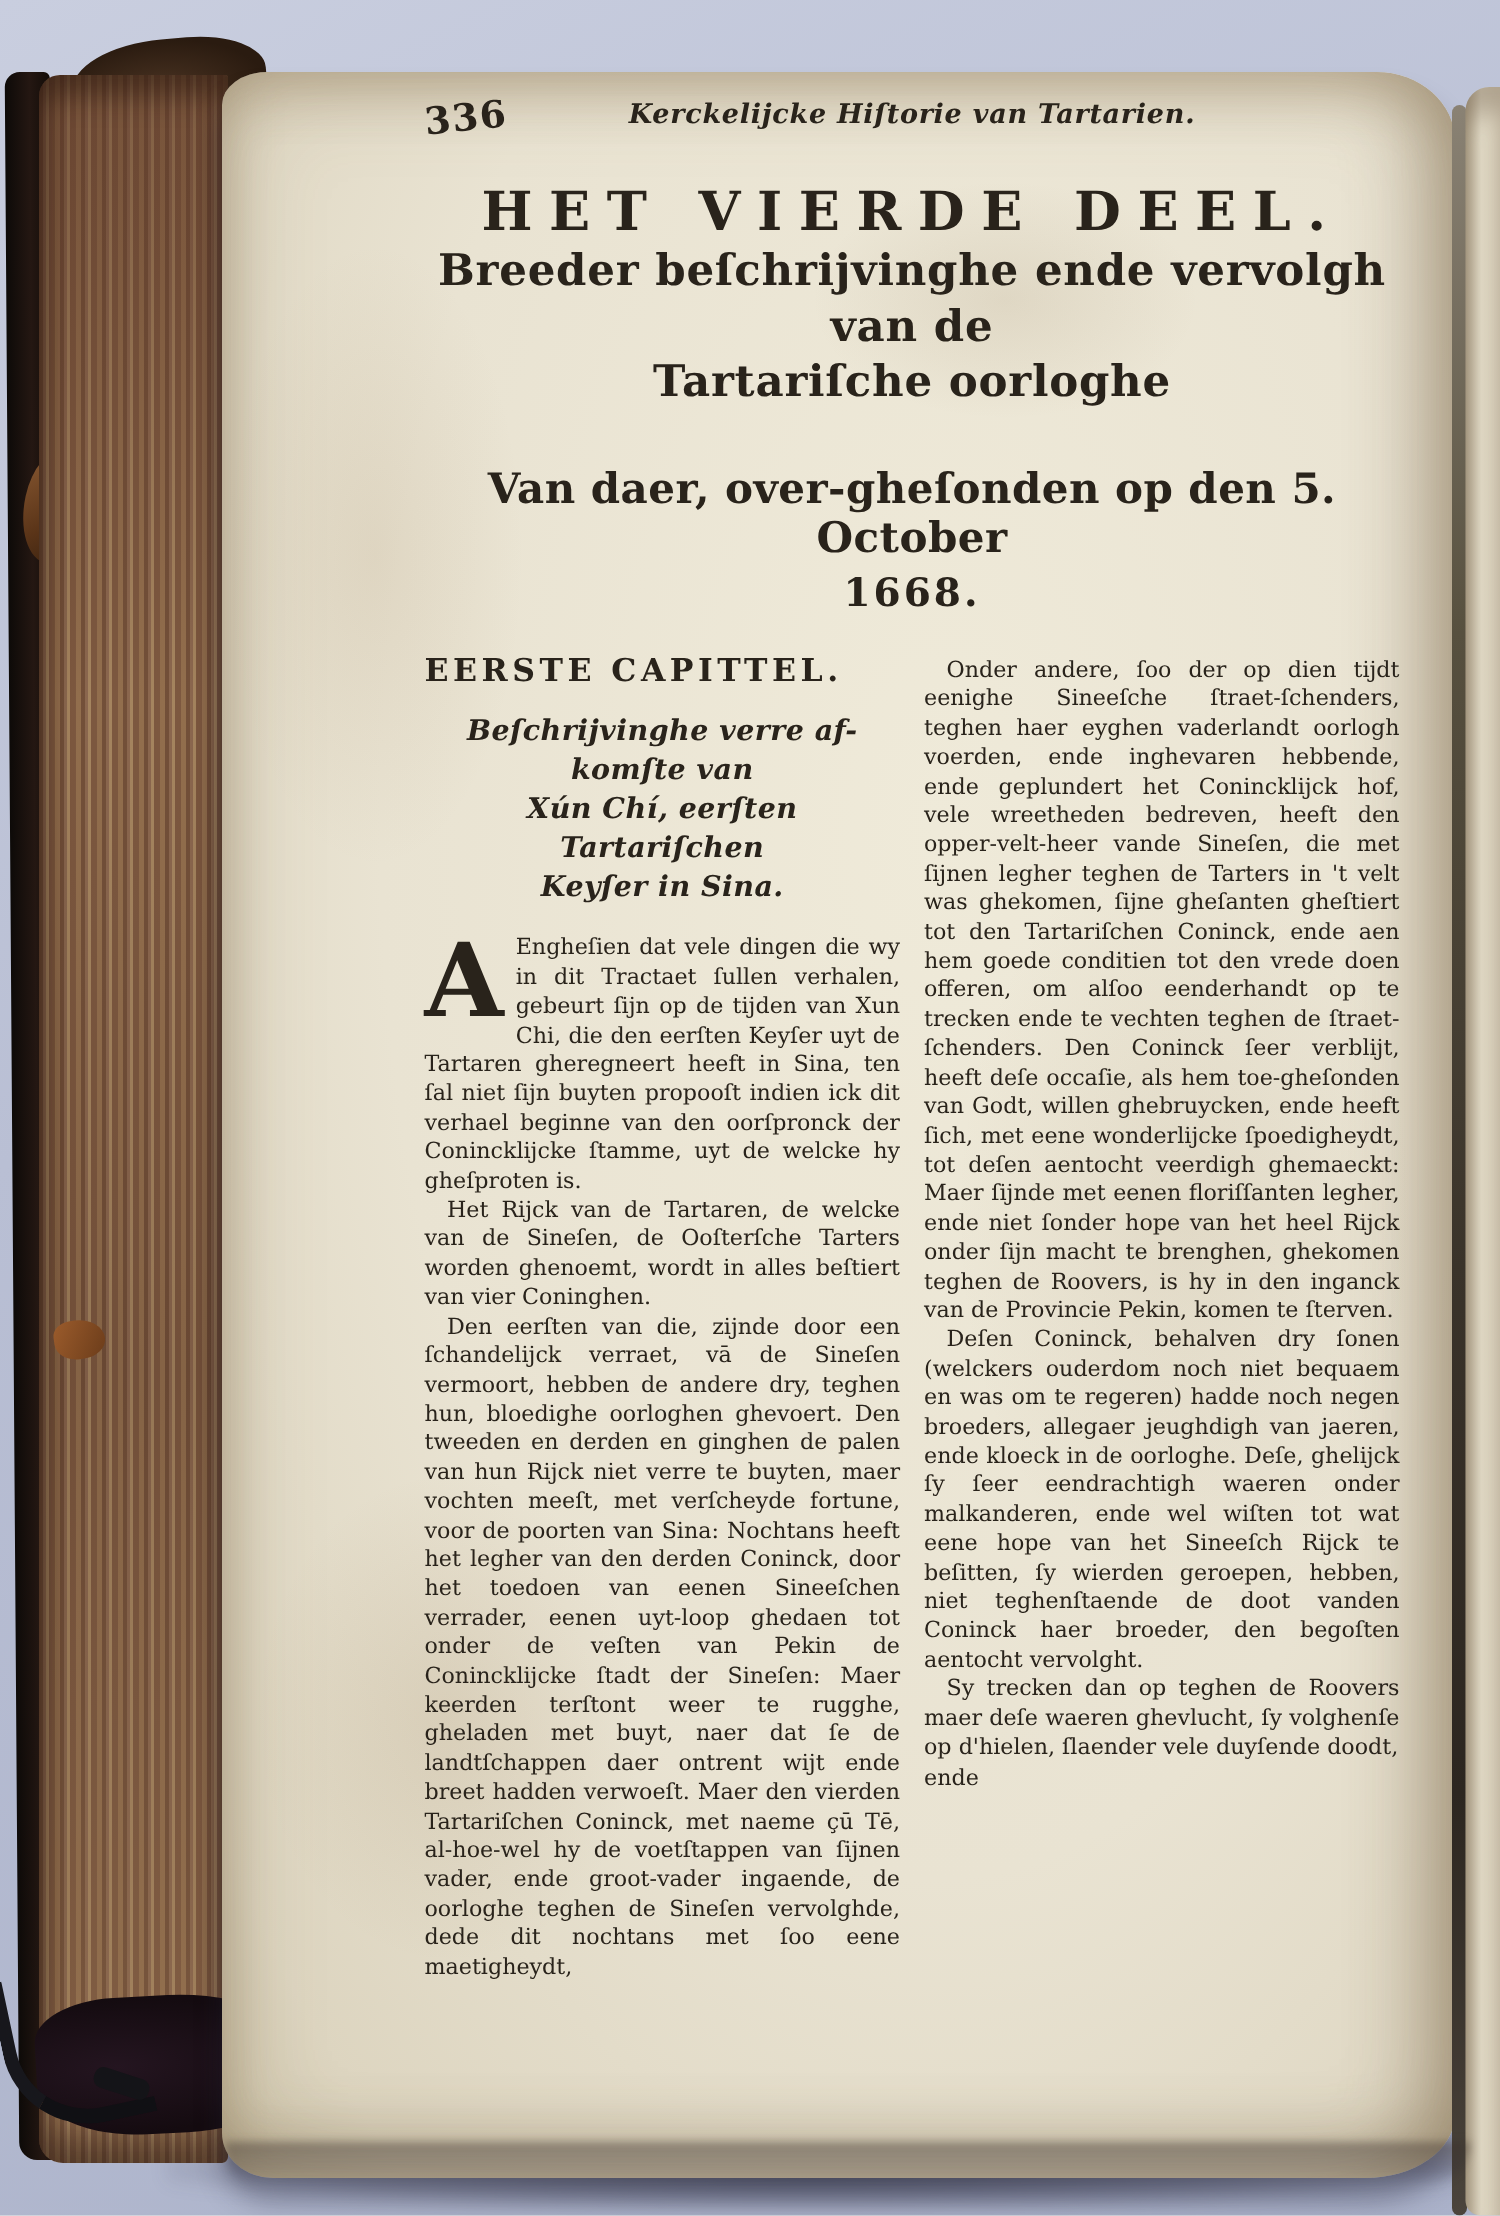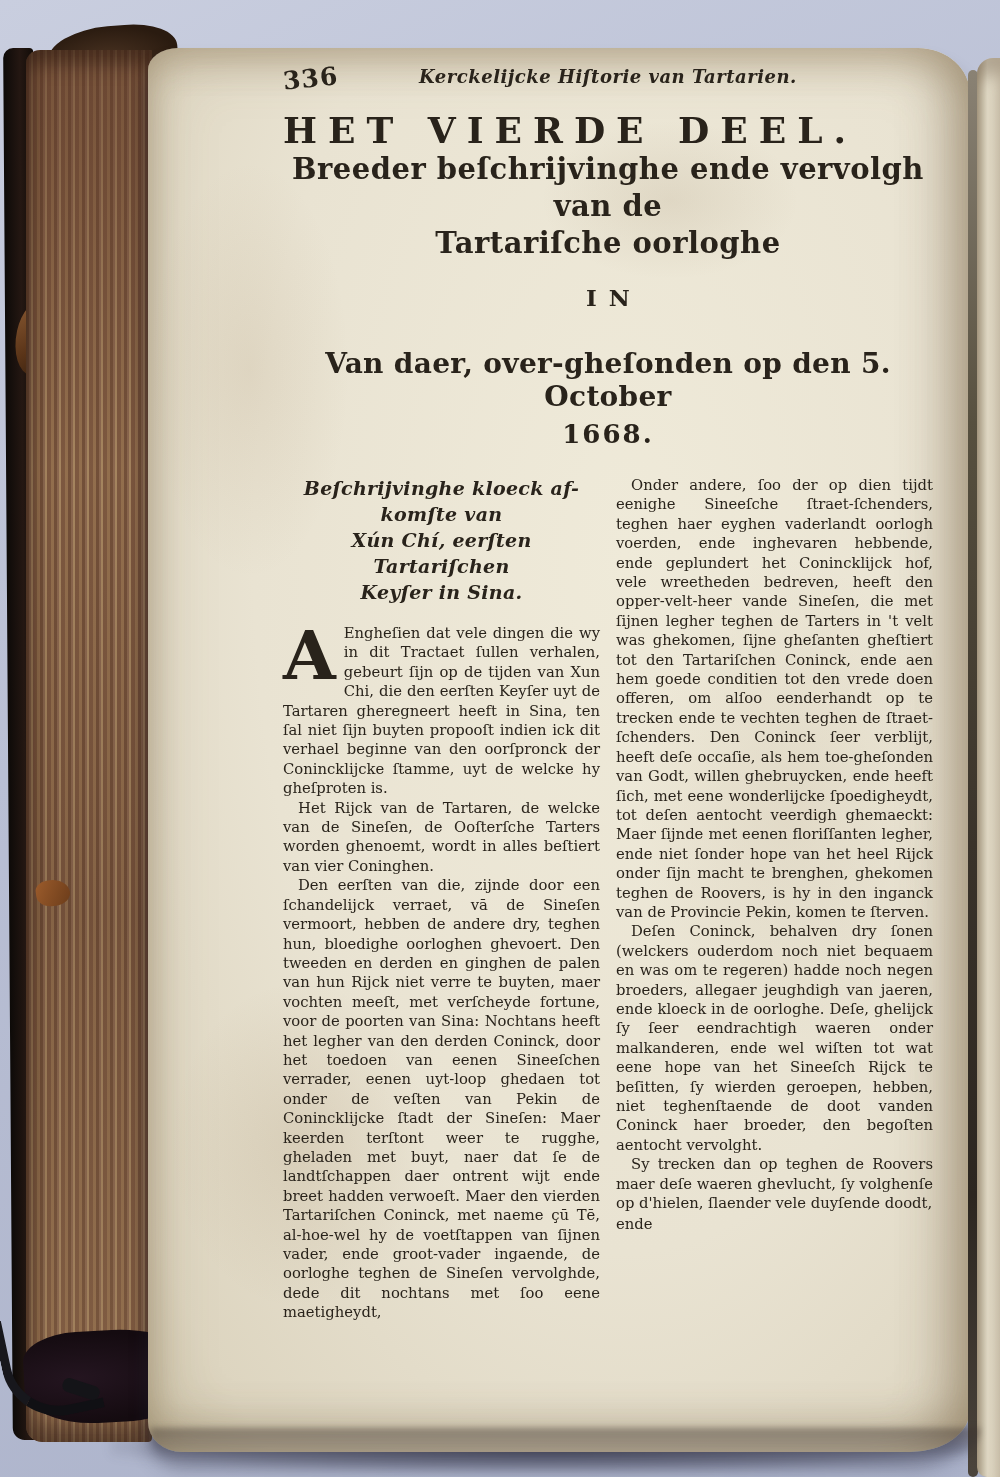--- a/index.html
+++ b/index.html
@@ -112,22 +112,22 @@
   .header-row{position:relative;height:42px;}
   .folio{
     position:absolute;left:0;top:4px;font-size:25px;font-weight:bold;
     transform:rotate(-6deg);letter-spacing:1px;
   }
   .running-title{
     text-align:center;font-style:italic;font-size:18px;font-weight:bold;
     letter-spacing:.5px;padding-top:6px;
   }
   .part-title{
-    font-size:36px;font-weight:bold;letter-spacing:11px;
-    margin-top:7px;white-space:nowrap;
+    text-align:center;font-size:36px;font-weight:bold;letter-spacing:11px;
+    margin-top:18px;white-space:nowrap;
   }
   .subtitle{
     text-align:center;font-size:29px;font-weight:bold;line-height:37px;
     letter-spacing:.5px;
   }
   .in-word{
     text-align:center;font-size:23px;font-weight:bold;letter-spacing:12px;
     padding-left:12px;margin-top:22px;
   }
   .place-title{
@@ -190,31 +190,31 @@
       <div class="running-title">Kerckelijcke Hiſtorie van Tartarien.</div>
     </div>
 
     <div class="part-title">HET VIERDE DEEL.</div>
 
     <div class="subtitle">
       <div>Breeder beſchrijvinghe ende vervolgh van de</div>
       <div>Tartariſche oorloghe</div>
     </div>
 
-    <div class="in-word">IN</div>
 
 
     <div class="sent-line">Van daer, over-gheſonden op den 5. October</div>
     <div class="year-line">1668.</div>
 
     <div class="columns">
 
       <div class="col">
+        <div class="chap-heading">EERSTE CAPITTEL.</div>
         <div class="chap-subtitle">
-          <div>Beſchrijvinghe kloeck af-komſte van</div>
+          <div>Beſchrijvinghe verre af-komſte van</div>
           <div>Xún Chí, eerſten Tartariſchen</div>
           <div>Keyſer in Sina.</div>
         </div>
         <p class="noindent"><span class="dropcap">A</span><span>Engheſien dat vele dingen die wy in dit Tractaet ſullen verhalen, gebeurt ſijn op de tijden van Xun Chi, die den eerſten Keyſer uyt de Tartaren gheregneert heeft in Sina, ten ſal niet ſijn buyten propooſt indien ick dit verhael beginne van den oorſpronck der Conincklijcke ſtamme, uyt de welcke hy gheſproten is.</span></p>
         <p>Het Rijck van de Tartaren, de welcke van de Sineſen, de Ooſterſche Tarters worden ghenoemt, wordt in alles beſtiert van vier Coninghen.</p>
         <p>Den eerſten van die, zijnde door een ſchandelijck verraet, vā de Sineſen vermoort, hebben de andere dry, teghen hun, bloedighe oorloghen ghevoert. Den tweeden en derden en ginghen de palen van hun Rijck niet verre te buyten, maer vochten meeſt, met verſcheyde fortune, voor de poorten van Sina: Nochtans heeft het legher van den derden Coninck, door het toedoen van eenen Sineeſchen verrader, eenen uyt-loop ghedaen tot onder de veſten van Pekin de Conincklijcke ſtadt der Sineſen: Maer keerden terſtont weer te rugghe, gheladen met buyt, naer dat ſe de landtſchappen daer ontrent wijt ende breet hadden verwoeſt. Maer den vierden Tartariſchen Coninck, met naeme çū Tē, al-hoe-wel hy de voetſtappen van ſijnen vader, ende groot-vader ingaende, de oorloghe teghen de Sineſen vervolghde, dede dit nochtans met ſoo eene maetigheydt,</p>
       </div>
 
       <div class="col">
         <p>Onder andere, ſoo der op dien tijdt eenighe Sineeſche ſtraet-ſchenders, teghen haer eyghen vaderlandt oorlogh voerden, ende inghevaren hebbende, ende geplundert het Conincklijck hof, vele wreetheden bedreven, heeft den opper-velt-heer vande Sineſen, die met ſijnen legher teghen de Tarters in 't velt was ghekomen, ſijne gheſanten gheſtiert tot den Tartariſchen Coninck, ende aen hem goede conditien tot den vrede doen offeren, om alſoo eenderhandt op te trecken ende te vechten teghen de ſtraet-ſchenders. Den Coninck ſeer verblijt, heeft deſe occaſie, als hem toe-gheſonden van Godt, willen ghebruycken, ende heeft ſich, met eene wonderlijcke ſpoedigheydt, tot deſen aentocht veerdigh ghemaeckt: Maer ſijnde met eenen floriſſanten legher, ende niet ſonder hope van het heel Rijck onder ſijn macht te brenghen, ghekomen teghen de Roovers, is hy in den inganck van de Provincie Pekin, komen te ſterven.</p>

